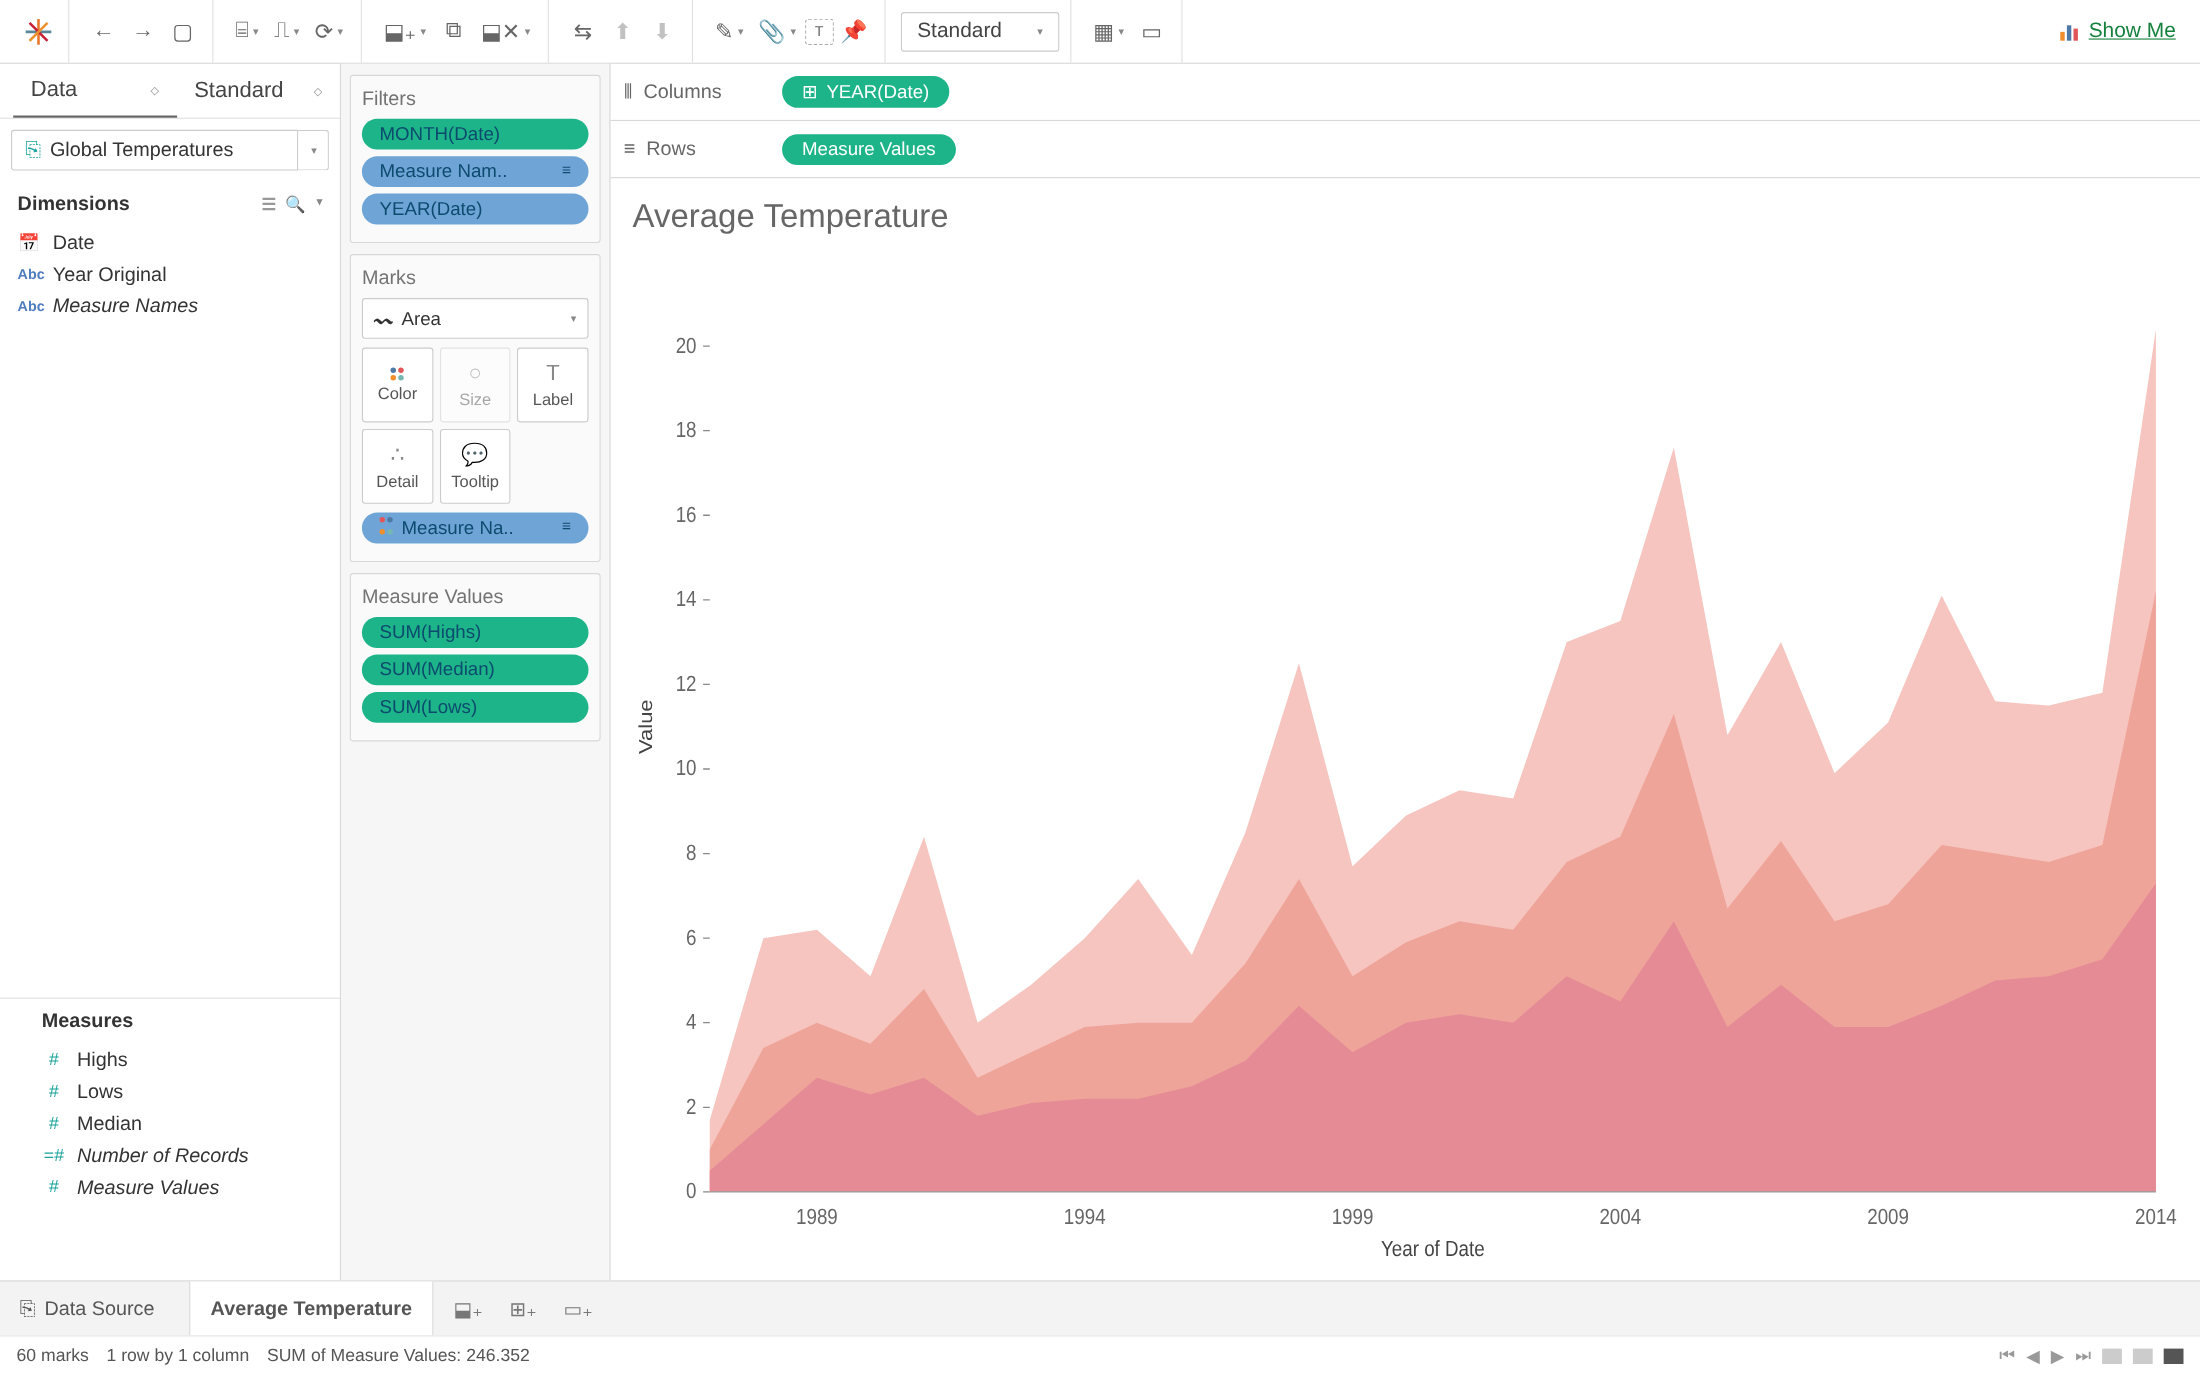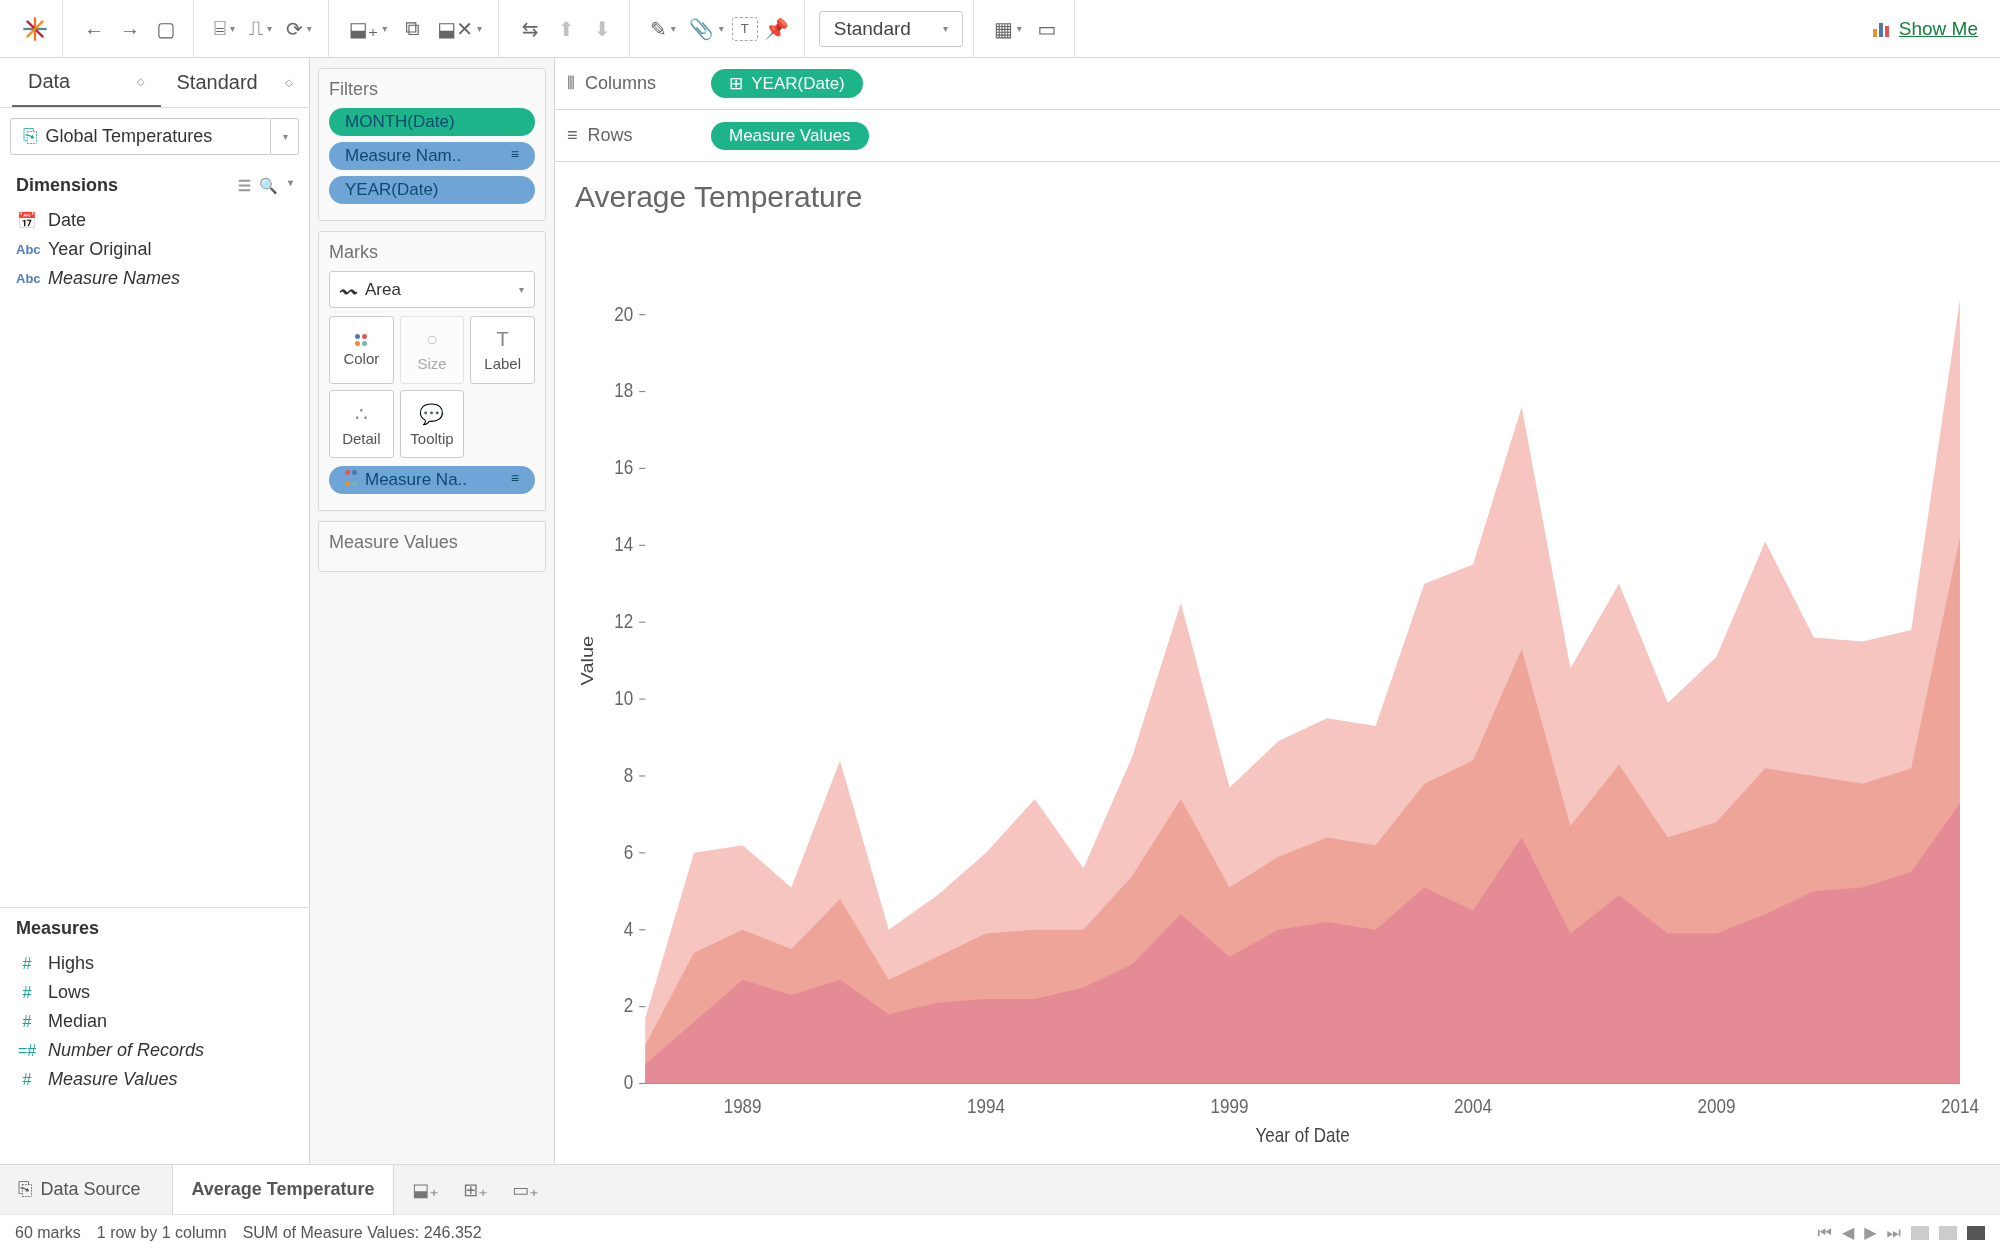--- a/index.html
+++ b/index.html
@@ -27,21 +27,21 @@
 .dropdown-main { flex:1; border:1px solid #ccc; border-radius:3px 0 0 3px; padding:7px 12px; display:flex; align-items:center; gap:8px; }
 .dropdown-caret { width:28px; border:1px solid #ccc; border-left:none; border-radius:0 3px 3px 0; display:flex; align-items:center; justify-content:center; }
 .section-head { font-weight:600; font-size:18px; padding:10px 16px; display:flex; align-items:center; justify-content:space-between; }
 .section-icons { color:#999; font-size:15px; display:flex; gap:8px; }
 .field-item { display:flex; align-items:center; gap:10px; padding:4px 16px; font-size:18px; }
 .field-icon { width:22px; text-align:center; color:#1ba39c; font-size:16px; }
 .field-icon.blue { color:#4f7ebf; font-weight:700; font-size:13px; }
 .field-icon.greenhash { color:#1ba39c; }
 .italic { font-style:italic; }
 .spacer { flex:1; }
-.measures-sec { border-top:1px solid #e0e0e0; margin-top:10px; }
+.measures-sec { border-top:1px solid #e0e0e0; margin-top:10px;padding-left:22px; }
 
 
 .cards { width:245px; border-right:1px solid #d8d8d8; padding:10px 8px; display:flex; flex-direction:column; gap:10px; background:#f6f6f6; }
 .card { background:#fafafa; border:1px solid #d8d8d8; border-radius:3px; padding:10px; }
 .card-title { font-size:18px; color:#737373; margin-bottom:8px; }
 .pill { background:#1eb489; color:#0c4a6e; border-radius:15px; padding:4px 16px; font-size:17px; margin-bottom:6px; cursor:pointer; display:flex; }
 .pill.blue { background:#6fa5d6; }
 .pill .picn { margin-left:auto; font-size:14px; }
 .mark-type { border:1px solid #ccc; border-radius:3px; background:#fff; padding:5px 10px; display:flex; align-items:center; gap:8px; font-size:17px; margin-bottom:8px; }
 .mark-grid { display:grid; grid-template-columns:repeat(3,1fr); gap:6px; margin-bottom:8px; }
@@ -265,20 +265,25 @@
             <span style="background:#4e79a7"></span>
             <span style="background:#f28e2b"></span>
             <span style="background:#76b7b2"></span>
           </span>
         <span>Measure Na..</span>
         <span class="picn">≡</span>
       </div>
     </div>
     <div class="card">
       <div class="card-title">Measure Values</div>
+      <div id="mv-pills">
+          <div class="pill">SUM(Highs)</div>
+          <div class="pill">SUM(Median)</div>
+          <div class="pill">SUM(Lows)</div>
+        </div>
     </div>
   </div>
 
   <div class="viz">
     <div class="shelf">
       <div class="shelf-lbl">
           <span>⦀</span>
           <span>Columns</span>
         </div>
       <div class="shelf-pill">

